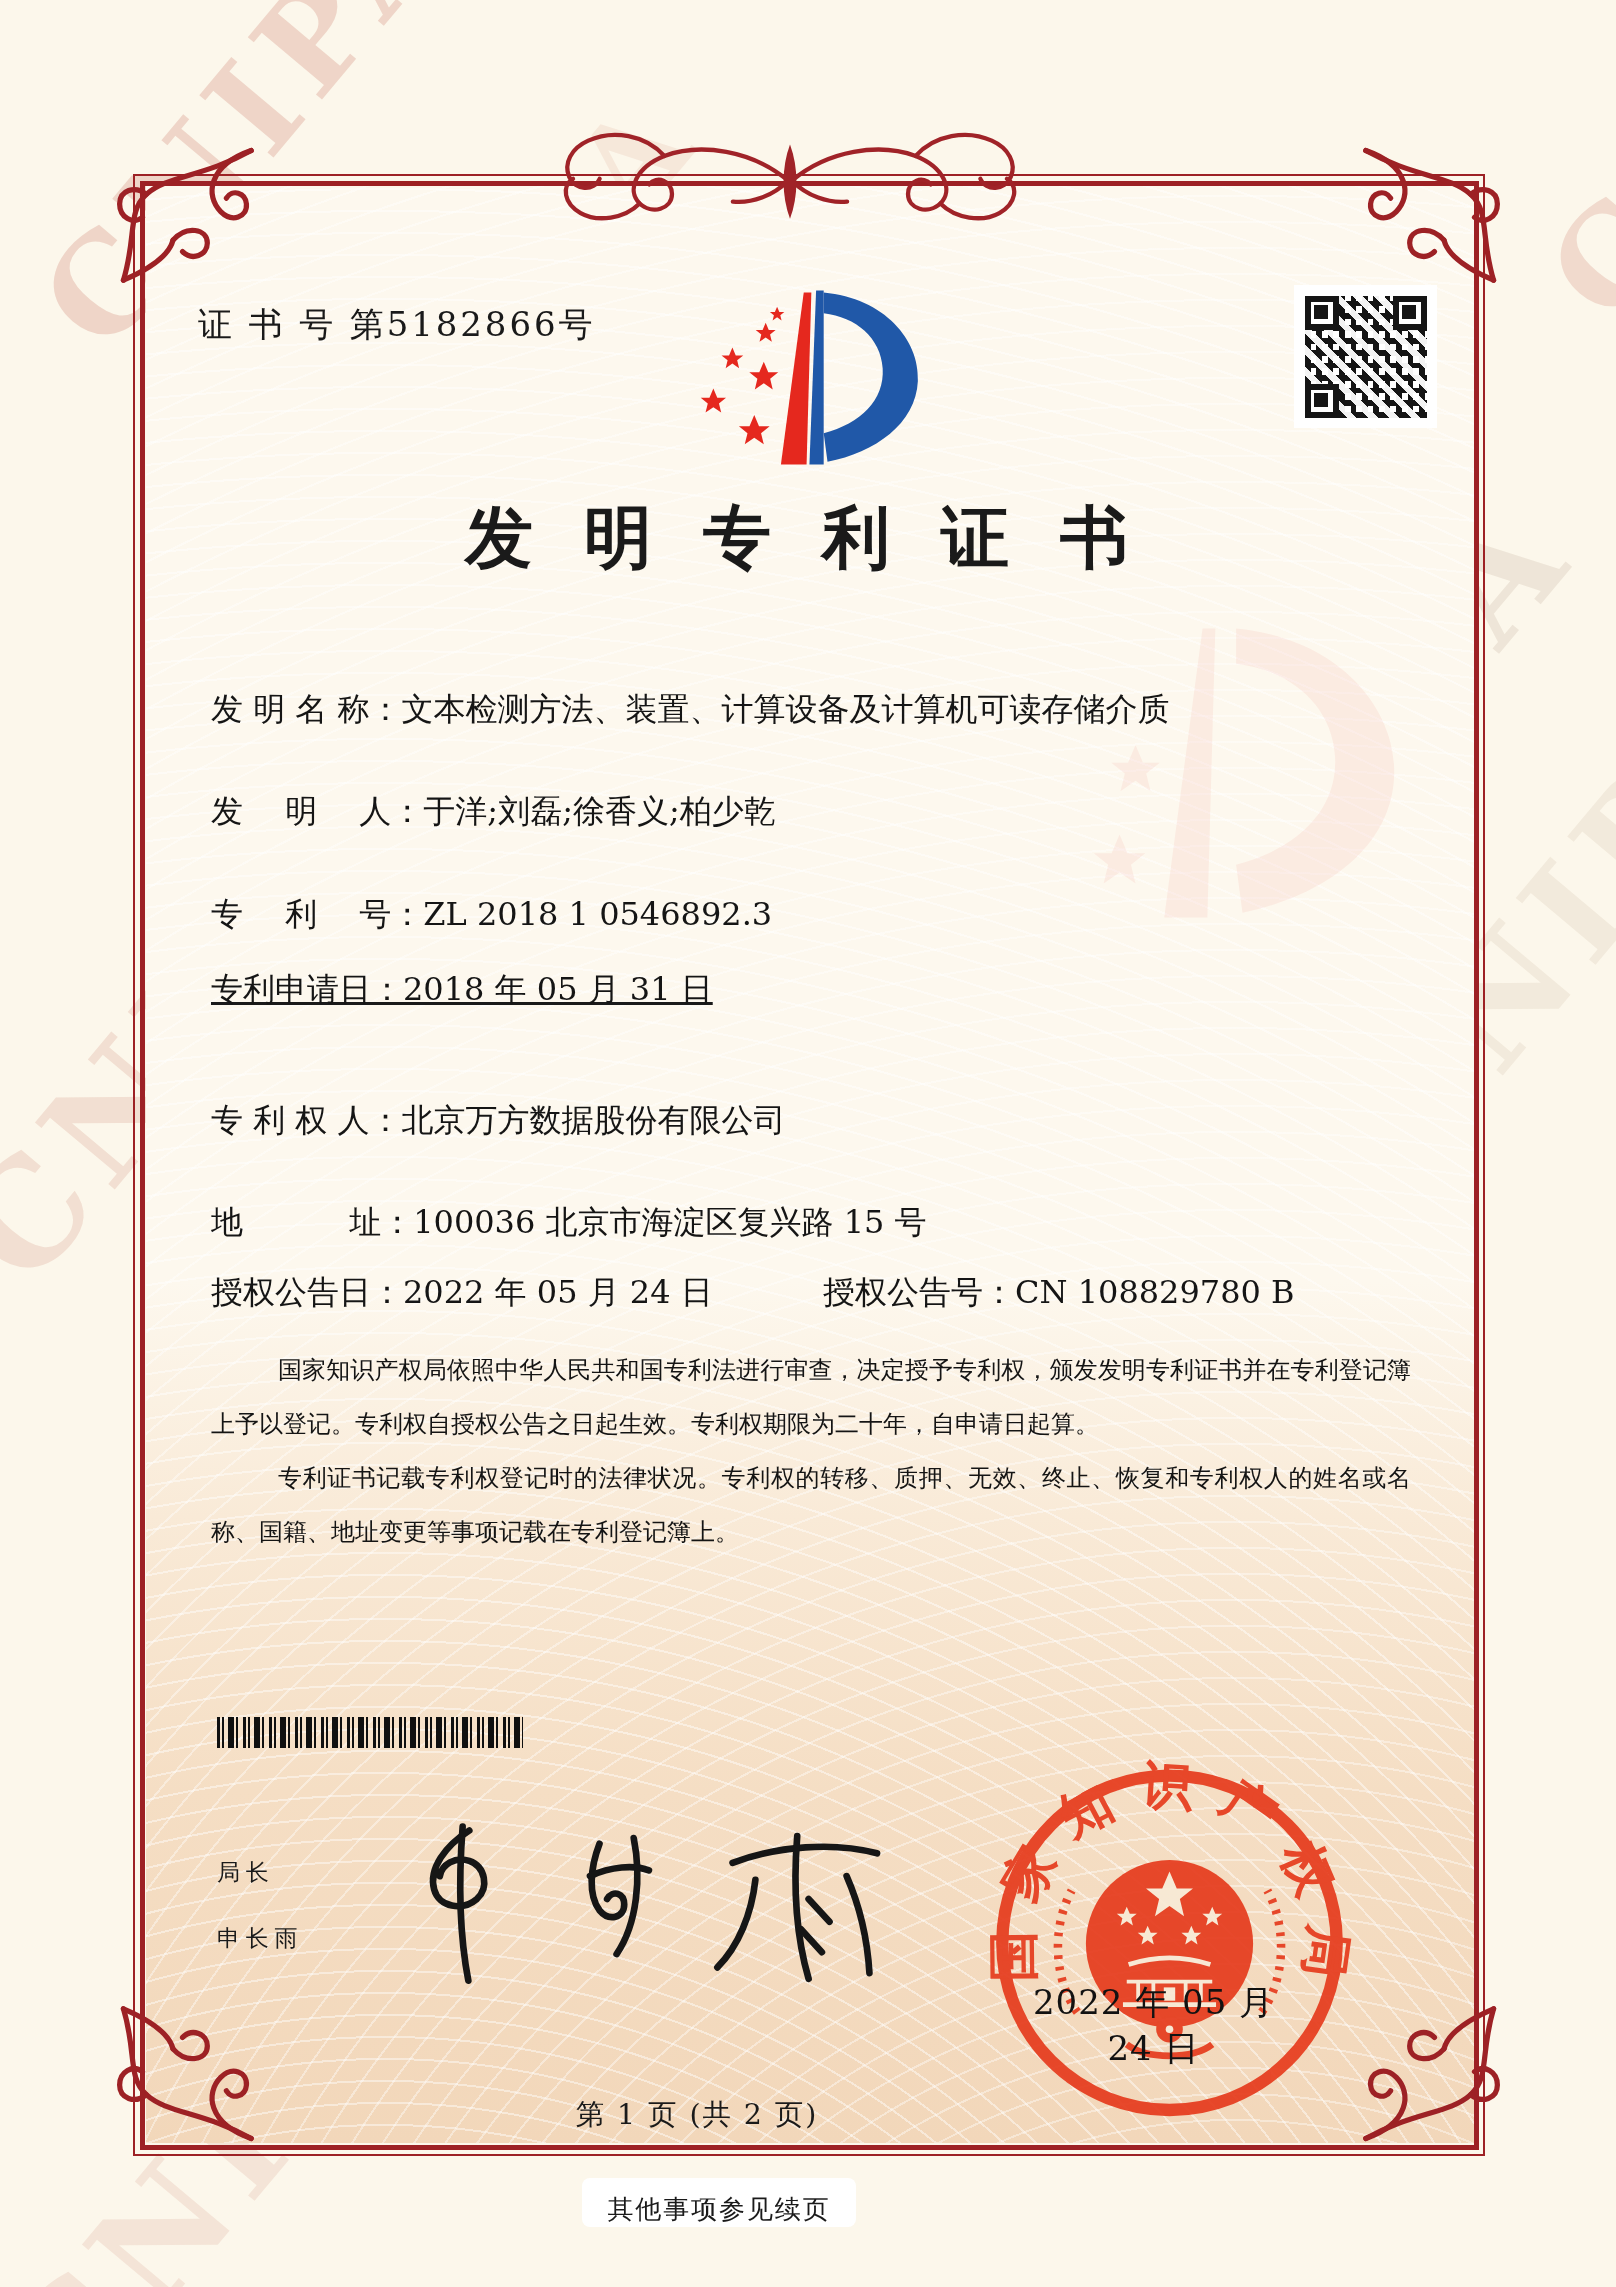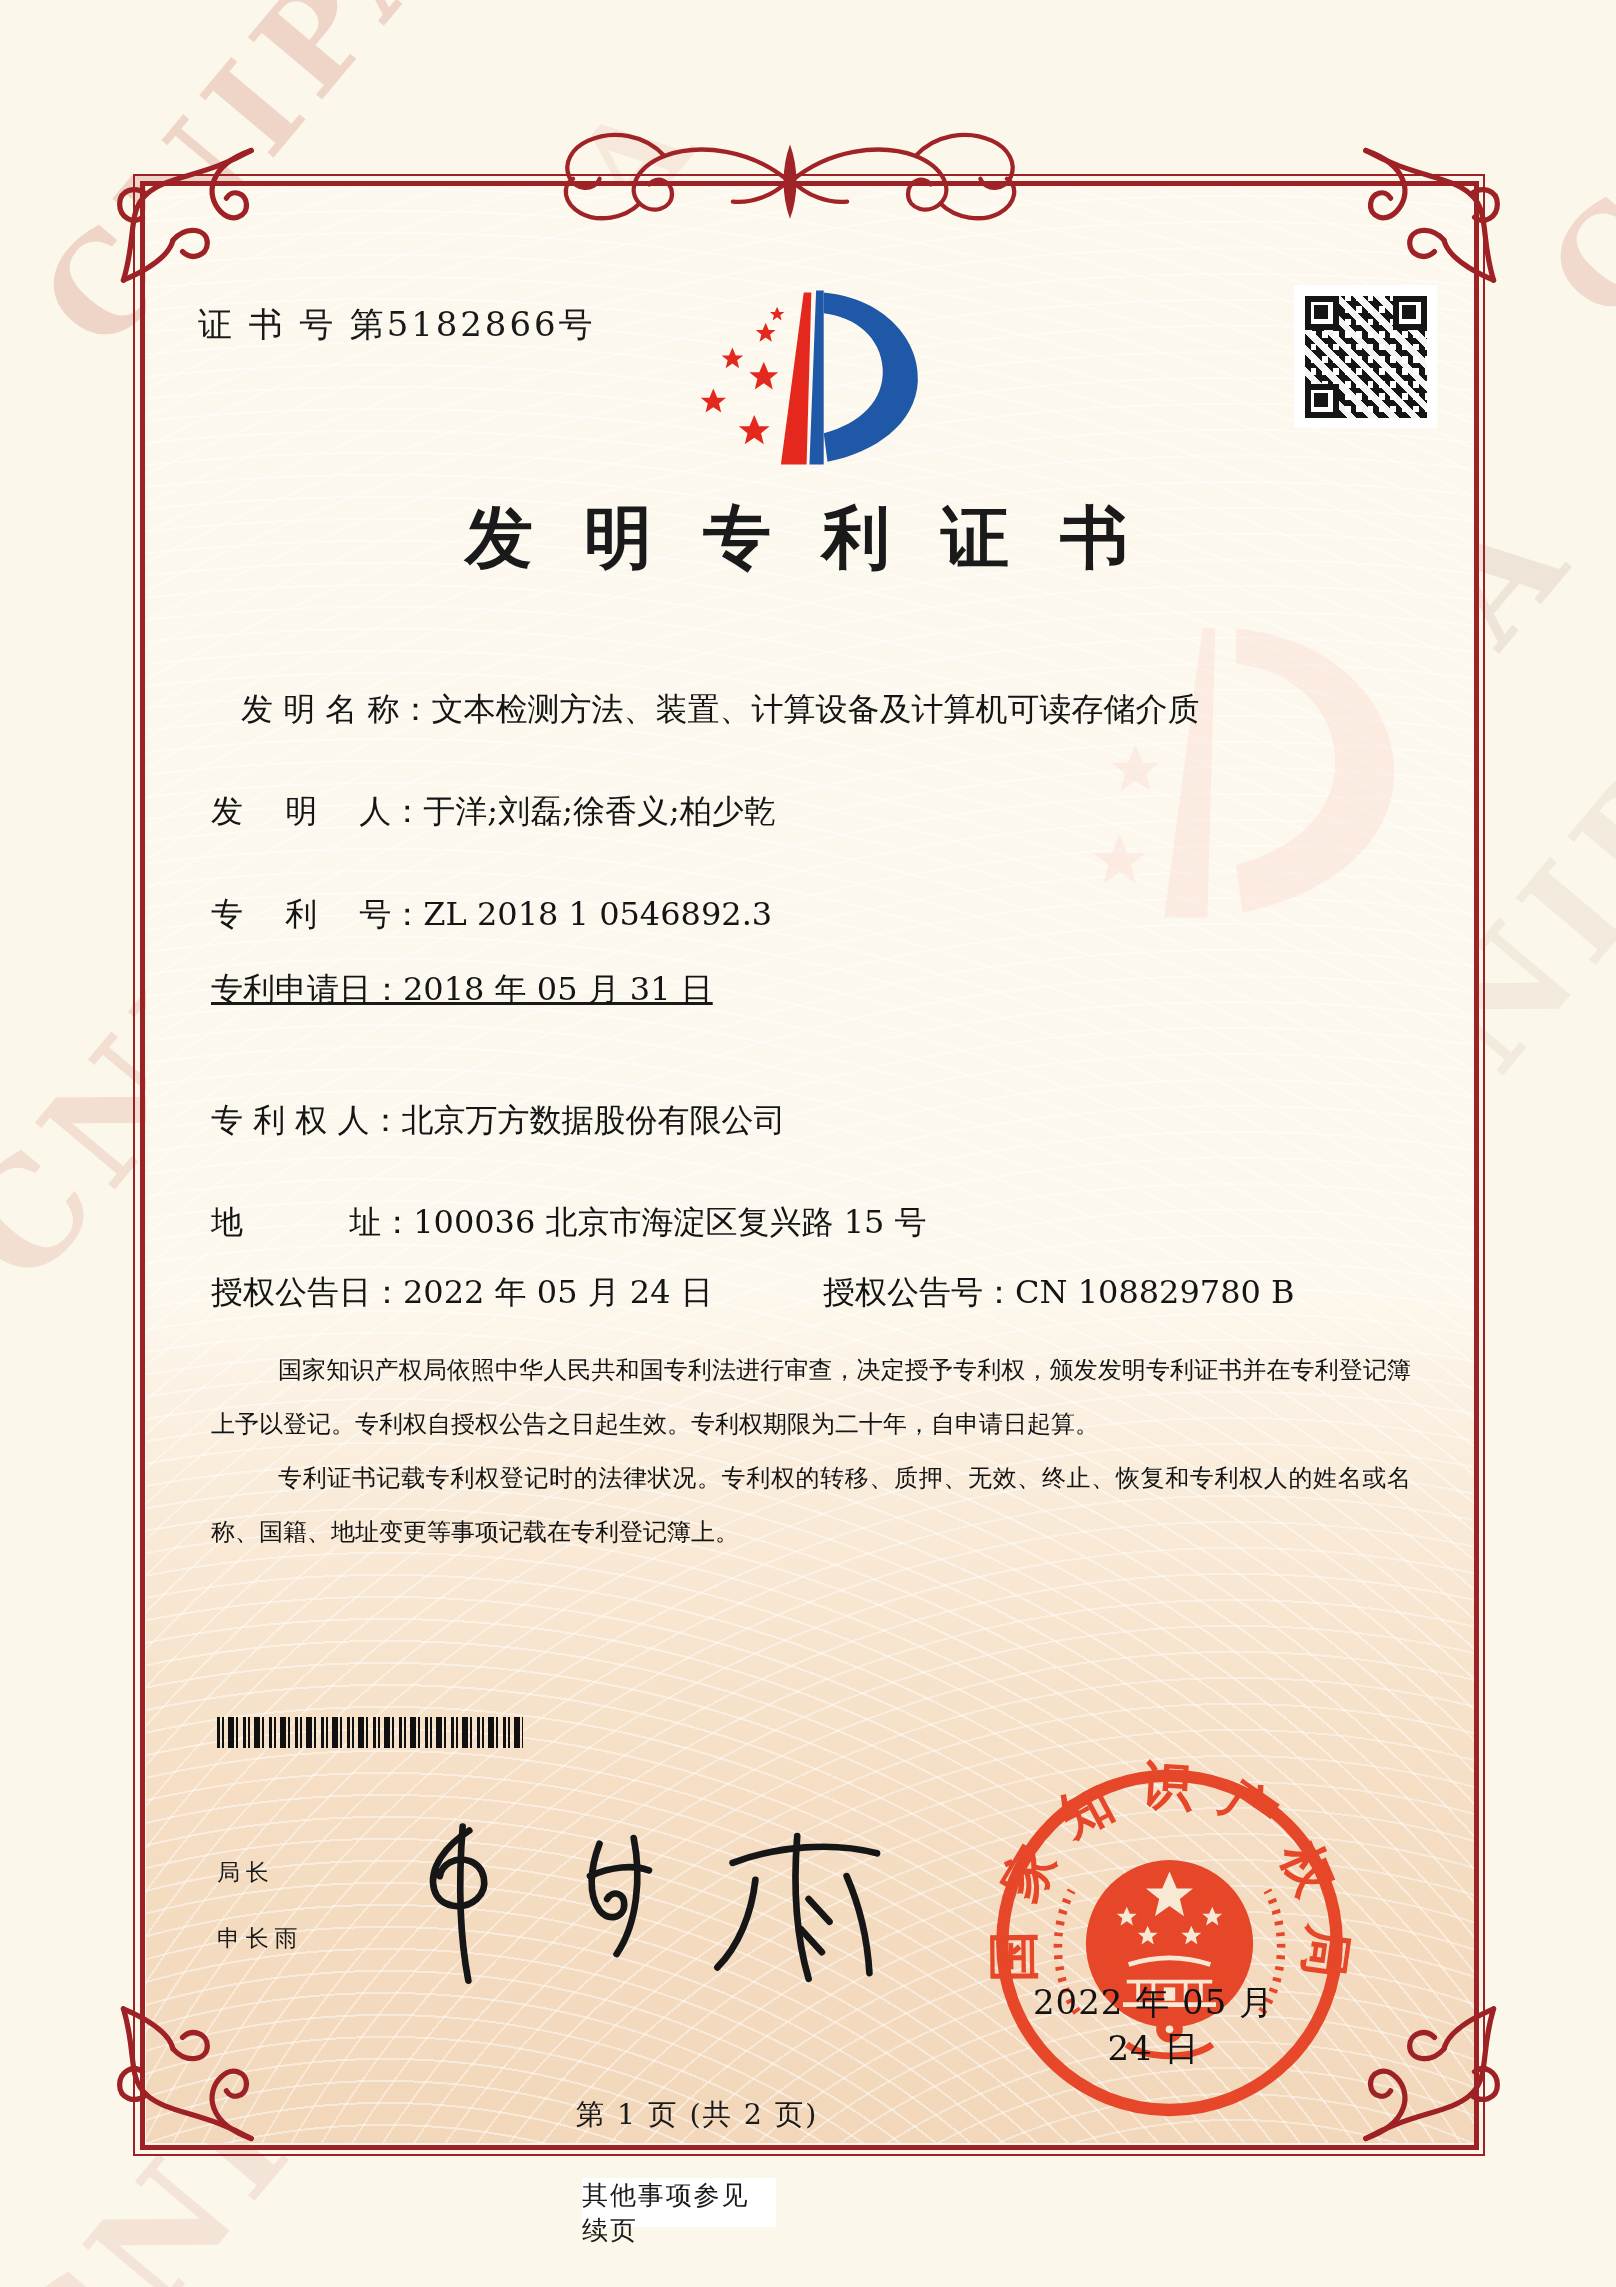--- a/index.html
+++ b/index.html
@@ -72,23 +72,23 @@
   .finder{position:absolute; width:34px; height:34px; box-sizing:border-box; border:6.7px solid #151515; background:#fff;}
   .finder::after{content:""; position:absolute; left:3.8px; top:3.8px; width:13.3px; height:13.3px; background:#151515;}
   .finder.tl{left:10.5px; top:10.5px;} .finder.tr{right:10.5px; top:10.5px;} .finder.bl{left:10.5px; bottom:10.5px;}
 
   .seal-date{
     position:absolute; left:1006px; top:1980px; width:295px; text-align:center;
     font-size:34px; letter-spacing:1px; color:#121212; z-index:6;
   }
   .pagefooter{position:absolute; left:502px; top:2096px; width:390px; text-align:center; font-size:28.5px; letter-spacing:1.9px;}
   .notebox{
-    position:absolute; left:582px; top:2178px; width:194px; height:49px; background:#ffffff;
-    display:flex; align-items:flex-start; justify-content:center;
-    font-size:26px; letter-spacing:1.9px; z-index:3;
+    position:absolute; left:582px; top:2178px; width:274px; height:49px; background:#ffffff;
+    display:flex; align-items:flex-end; justify-content:center;
+    font-size:26px; letter-spacing:1.9px; z-index:3;border-radius:8px;
   }
   svg{display:block;}
 </style>
 </head>
 <body>
 
 <div class="page">
 
   <svg width="0" height="0" style="position:absolute" aria-hidden="true">
     <defs>
@@ -165,21 +165,21 @@
 
   <div class="qr">
     <div class="mods"></div>
     <div class="finder tl"></div>
     <div class="finder tr"></div>
     <div class="finder bl"></div>
   </div>
 
   <div class="abs title">发明专利证书</div>
 
-  <div class="frow" style="top:688px;margin-left:30px;">
+  <div class="frow" style="top:688px;">
     <span class="lab">发 明 名 称：</span><span class="val">文本检测方法、装置、计算设备及计算机可读存储介质</span>
   </div>
   <div class="frow" style="top:790px;">
     <span class="lab">发　 明　 人：</span><span class="val">于洋;刘磊;徐香义;柏少乾</span>
   </div>
   <div class="frow" style="top:893px;">
     <span class="lab">专　 利　 号：</span><span class="val">ZL 2018 1 0546892.3</span>
   </div>
   <div class="frow" style="top:968px;text-decoration:underline;">
     <span class="lab">专利申请日：</span><span class="val">2018 年 05 月 31 日</span>

